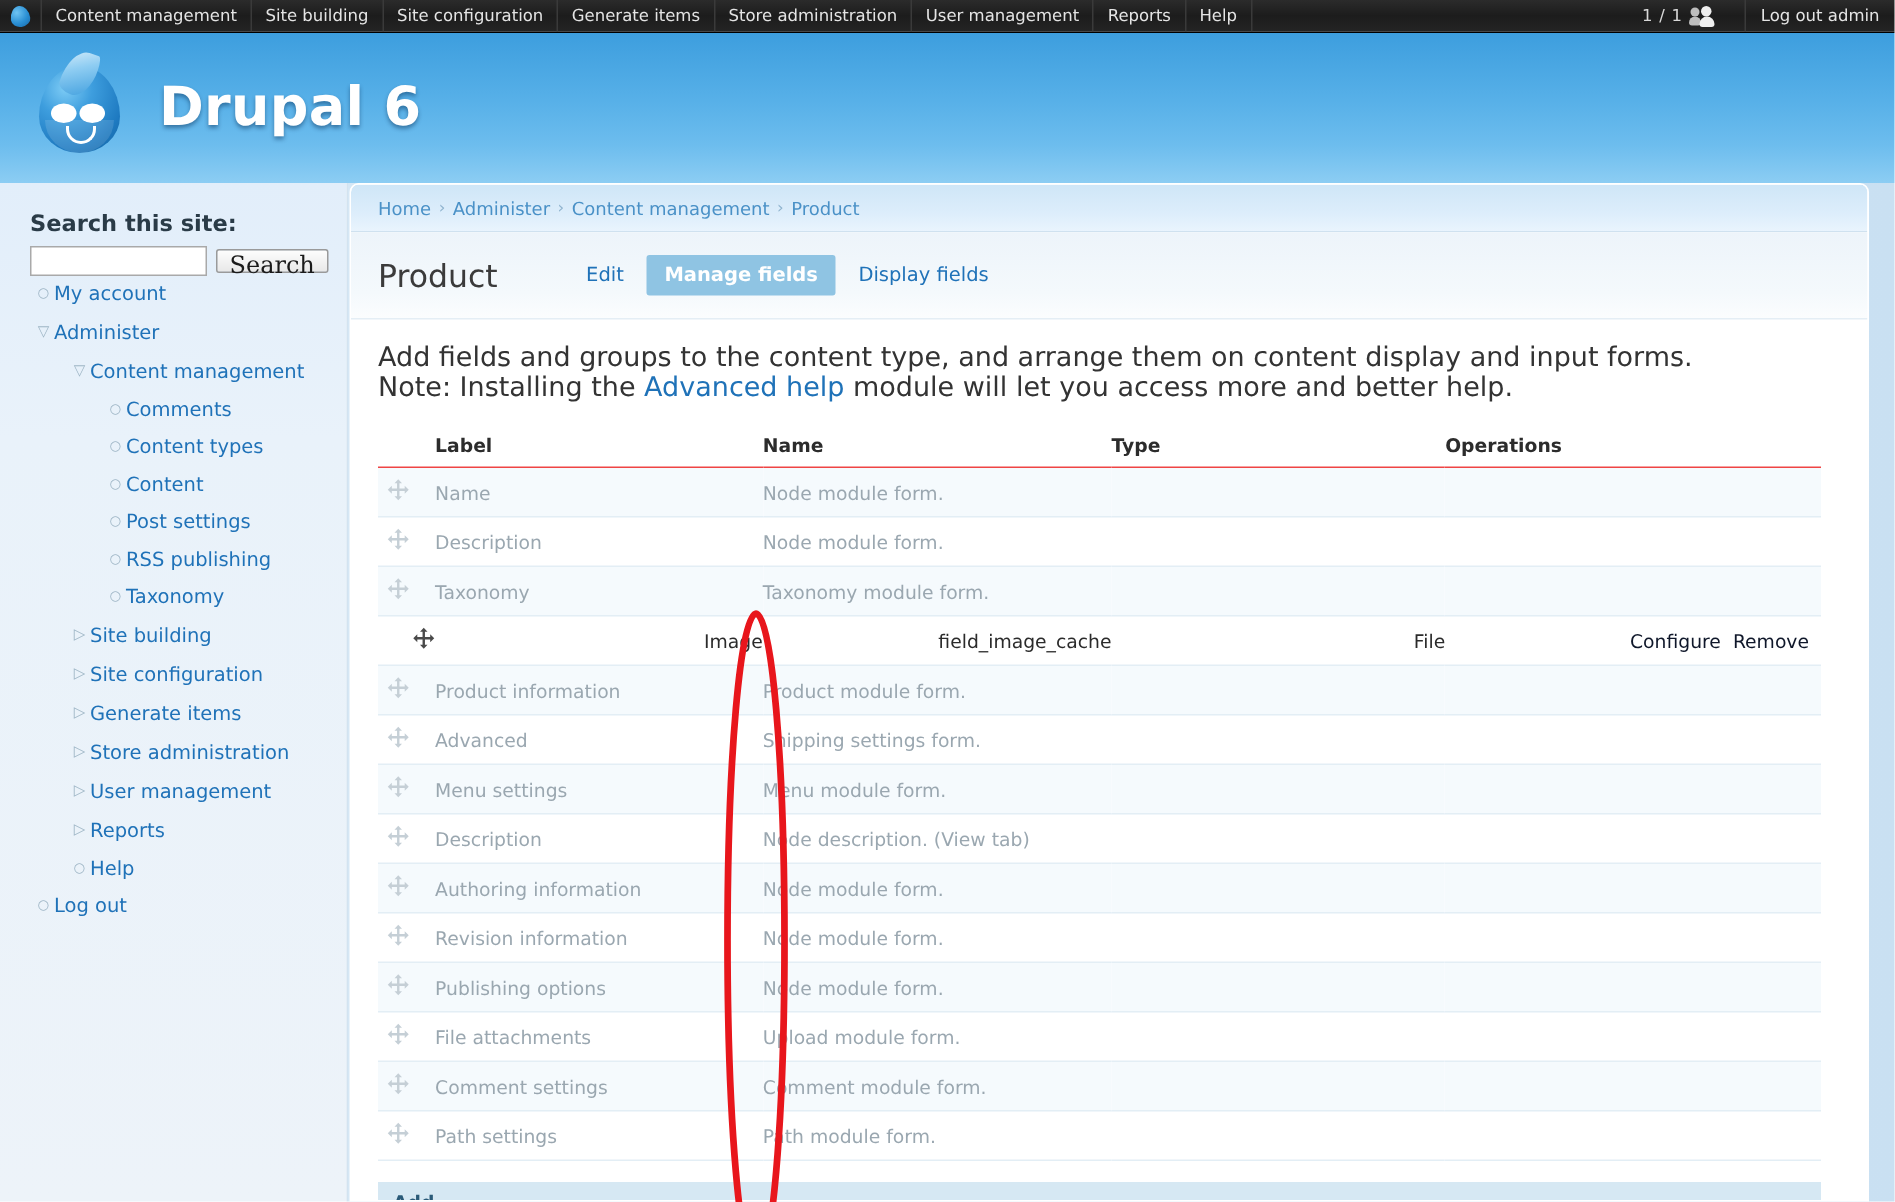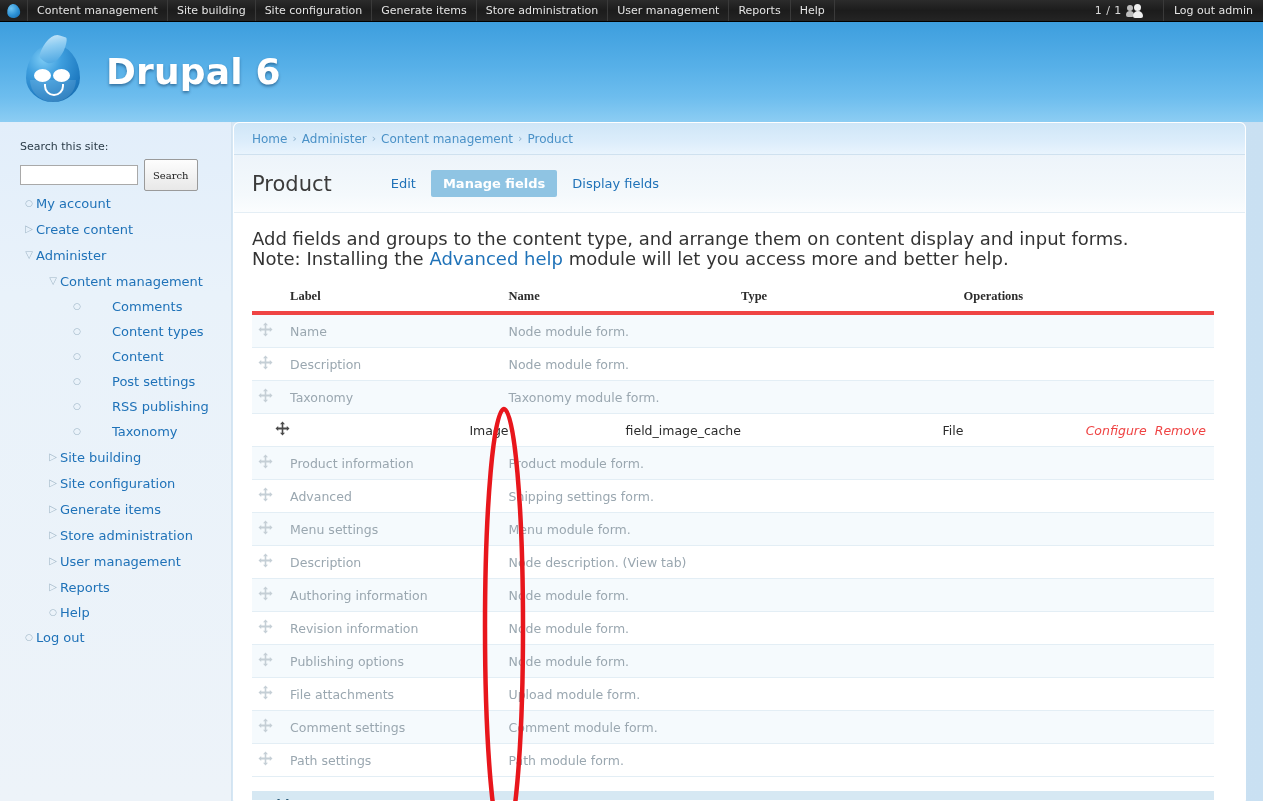--- a/index.html
+++ b/index.html
@@ -107,38 +107,38 @@
 
   
   #sidebar {
     position: absolute; left: 0; top: 122px;
     width: 232px; height: 679px;
     background: linear-gradient(to bottom, #e2eefa 0%, #e9f2fa 25%, #edf3f9 100%);
     border-right: 1px solid #d3e3f0;
     padding: 18px 0 0 20px;
   }
   .search-title {
-    font-size: 11px; font-weight: normal; color: #2a3b47;
+    font-size: 15px; font-weight: bold; color: #2a3b47;
     margin: 0 0 6px 0;
   }
   .search-row { display: flex; align-items: center; }
   #search-input {
     width: 118px; height: 20px;
     border: 1px solid #a9a9a9;
     background: #fff;
     font-size: 12px;
     padding: 1px 3px;
     outline: none;
   }
   #search-button {
     margin-left: 6px;
-    height: 32px;
+    height: 16px;
     padding: 0 8px;
     font-family: "DejaVu Serif","Liberation Serif", serif;
-    font-size: 10px;
+    font-size: 16px;
     background: linear-gradient(to bottom, #fdfdfd 0%, #e8e8e8 100%);
     border: 1px solid #9a9a9a;
     border-radius: 2px;
     color: #1a1a1a;
     cursor: pointer;
   }
   #sidebar-username {
     font-size: 19px; color: #33424d;
     margin: 22px 0 8px 0;
   }
@@ -152,21 +152,21 @@
   .nav-item a { color: #1f72b8; text-decoration: none; cursor: pointer; }
   .bullet {
     display:inline-block; width: 14px; flex: 0 0 14px;
     text-align: center; color: #9fb6c6; font-size: 9px;
   }
   .bullet.circ::before { content: "\25CB"; }
   .bullet.tri-right::before { content: "\25B7"; font-size: 10px; }
   .bullet.tri-down::before { content: "\25BD"; font-size: 10px; }
   .lvl1 { padding-left: 2px; }
   .lvl2 { padding-left: 26px; }
-  .lvl3 { padding-left: 50px; gap: 28px; }
+  .lvl3 { padding-left: 50px; }
 
   
   #content-wrap {
     position: absolute; left: 232px; top: 122px;
     width: 1031px; height: 679px;
     background: linear-gradient(to right, #d5e7f5 0%, #cfe3f3 60%, #c9e0f2 100%);
   }
   #content-panel {
     position: absolute; left: 1px; top: 0;
     width: 1013px; height: 679px;
@@ -227,38 +227,37 @@
     margin-top: 20px;
     border-collapse: collapse;
     font-size: 12.5px;
   }
   #fields-table th {
     text-align: left;
     font-size: 12.5px;
     font-weight: bold;
     color: #2c2c2c;
     padding: 0 0 7px 0;
-    border-bottom: 4px solid #ef4444;
-    font-family: Liberation Serif, serif;
+    border-bottom: 1px solid #ef4444;
   }
   #fields-table td {
     padding: 7px 0;
     border-bottom: 1px solid #e3eef5;
     color: #9aa7b0;
     vertical-align: middle;
   }
   #fields-table tr.odd td { background: #f5fafd; }
   #fields-table tr.even td { background: #ffffff; }
   #fields-table tr.active-row td { color: #2b2b2b; background:#ffffff;text-align:right; }
   .col-handle { width: 38px; padding-left: 6px !important; }
   .col-label  { width: 218px; }
   .col-name   { width: 232px; }
   .col-type   { width: 222px; }
   .col-ops    { width: 250px; }
-  .ops a { color: #ef4444; text-decoration: none; margin-right: 8px; cursor:pointer;font-style:italic; }
+  .ops a { color: #0f172a; text-decoration: none; margin-right: 8px; cursor:pointer; }
 
   
   .drag-handle {
     display: inline-block; position: relative;
     width: 15px; height: 15px; cursor: move;
     color: #c5cfd6;
   }
   .drag-handle.dark { color: #4a4a4a; }
   .drag-handle svg { display:block; }
 
@@ -346,24 +345,20 @@
   <div class="search-row">
     <input id="search-input" type="text" value="" style="">
     <button id="search-button">Search</button>
   </div>
   <ul class="nav-list" id="nav-list">
       <li class="nav-item lvl1">
         <span class="bullet circ"></span>
         <a>My account</a>
       </li>
       <li class="nav-item lvl1">
-        <span class="bullet tri-right"></span>
-        <a>Create content</a>
-      </li>
-      <li class="nav-item lvl1">
         <span class="bullet tri-down"></span>
         <a>Administer</a>
       </li>
       <li class="nav-item lvl2">
         <span class="bullet tri-down"></span>
         <a>Content management</a>
       </li>
       <li class="nav-item lvl3">
         <span class="bullet circ"></span>
         <a>Comments</a>

